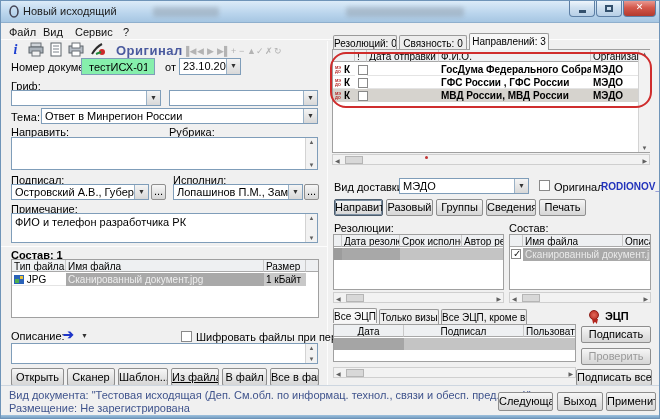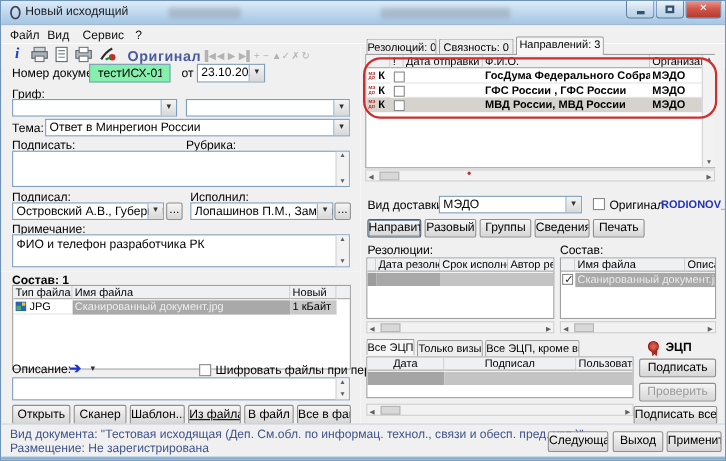--- a/index.html
+++ b/index.html
@@ -151,21 +151,21 @@
   <div class="combo" style="left:178px;top:57px;width:62px;height:17px;"><span>23.10.2012</span><span class="caret">▼</span></div>
 
   <span class="lbl" style="left:10px;top:79px;">Гриф:</span>
   <div class="combo" style="left:10px;top:89px;width:150px;height:16px;"><span></span><span class="caret">▼</span></div>
   <span class="lbl" style="left:168px;top:79px;margin-top:46px;">Рубрика:</span>
   <div class="combo" style="left:168px;top:89px;width:149px;height:16px;"><span></span><span class="caret">▼</span></div>
 
   <span class="lbl" style="left:10px;top:110px;">Тема:</span>
   <div class="combo" style="left:40px;top:107px;width:277px;height:16px;"><span>Ответ в Минрегион России</span><span class="caret">▼</span></div>
 
-  <span class="lbl" style="left:10px;top:125px;">Подписать:</span>
+  <span class="lbl" style="left:10px;top:125px;">Направить:</span>
   <textarea class="ta" style="left: 10px; top: 136px; width: 307px; height: 33px;"></textarea>
   <div class="sbv" style="left:304px;top:137px;height:31px;">
       <span class="up">▲</span>
       <span class="dn">▼</span>
     </div>
 
   <span class="lbl" style="left:10px;top:173px;">Подписал:</span>
   <div class="combo" style="left:10px;top:183px;width:138px;height:16px;"><span>Островский А.В., Губернатор Смоленс</span><span class="caret">▼</span></div>
   <div class="btn" style="left:150px;top:183px;width:15px;height:16px;line-height:12px;">...</div>
   <span class="lbl" style="left:172px;top:173px;">Исполнил:</span>
@@ -175,24 +175,24 @@
   <span class="lbl" style="left:10px;top:202px;">Примечание:</span>
   <textarea class="ta" style="left: 10px; top: 212px; width: 307px; height: 30px;">ФИО и телефон разработчика РК</textarea>
   <div class="sbv" style="left:304px;top:213px;height:28px;">
       <span class="up">▲</span>
       <span class="dn">▼</span>
     </div>
 
   <div class="hline" style="left:0;top:245px;width:326px;"></div>
   <span class="lbl" style="left:10px;top:248px;font-weight:bold;">Состав: 1</span>
 
-  <div class="grid" style="left:10px;top:258px;width:308px;height:77px;">
+  <div class="grid" style="left:10px;top:258px;width:308px;height:59px;">
     <div class="gh" style="left:0;top:0;width:54px;height:12px;">Тип файла</div>
     <div class="gh" style="left:54px;top:0;width:198px;height:12px;">Имя файла</div>
-    <div class="gh" style="left:252px;top:0;width:42px;height:12px;">Новый</div>
+    <div class="gh" style="left:252px;top:0;width:42px;height:12px;">Размер</div>
     <div class="gh" style="left:294px;top:0;width:13px;height:12px;"></div>
     <div class="gc rowline" style="left:0;top:13px;width:54px;height:13px;">
       <svg width="10" height="9" style="vertical-align:-1px;">
           <rect width="10" height="9" fill="#2a62b8"></rect>
           <rect x="1" y="4" width="4" height="4" fill="#4fae4f"></rect>
           <rect x="6" y="1" width="3" height="3" fill="#e8c23a"></rect>
         </svg>
       <span>JPG</span>
     </div>
     <div class="gc" style="left:54px;top:13px;width:198px;height:13px;background:#a9a9a9;color:#ededed;">Сканированный документ.jpg</div>

